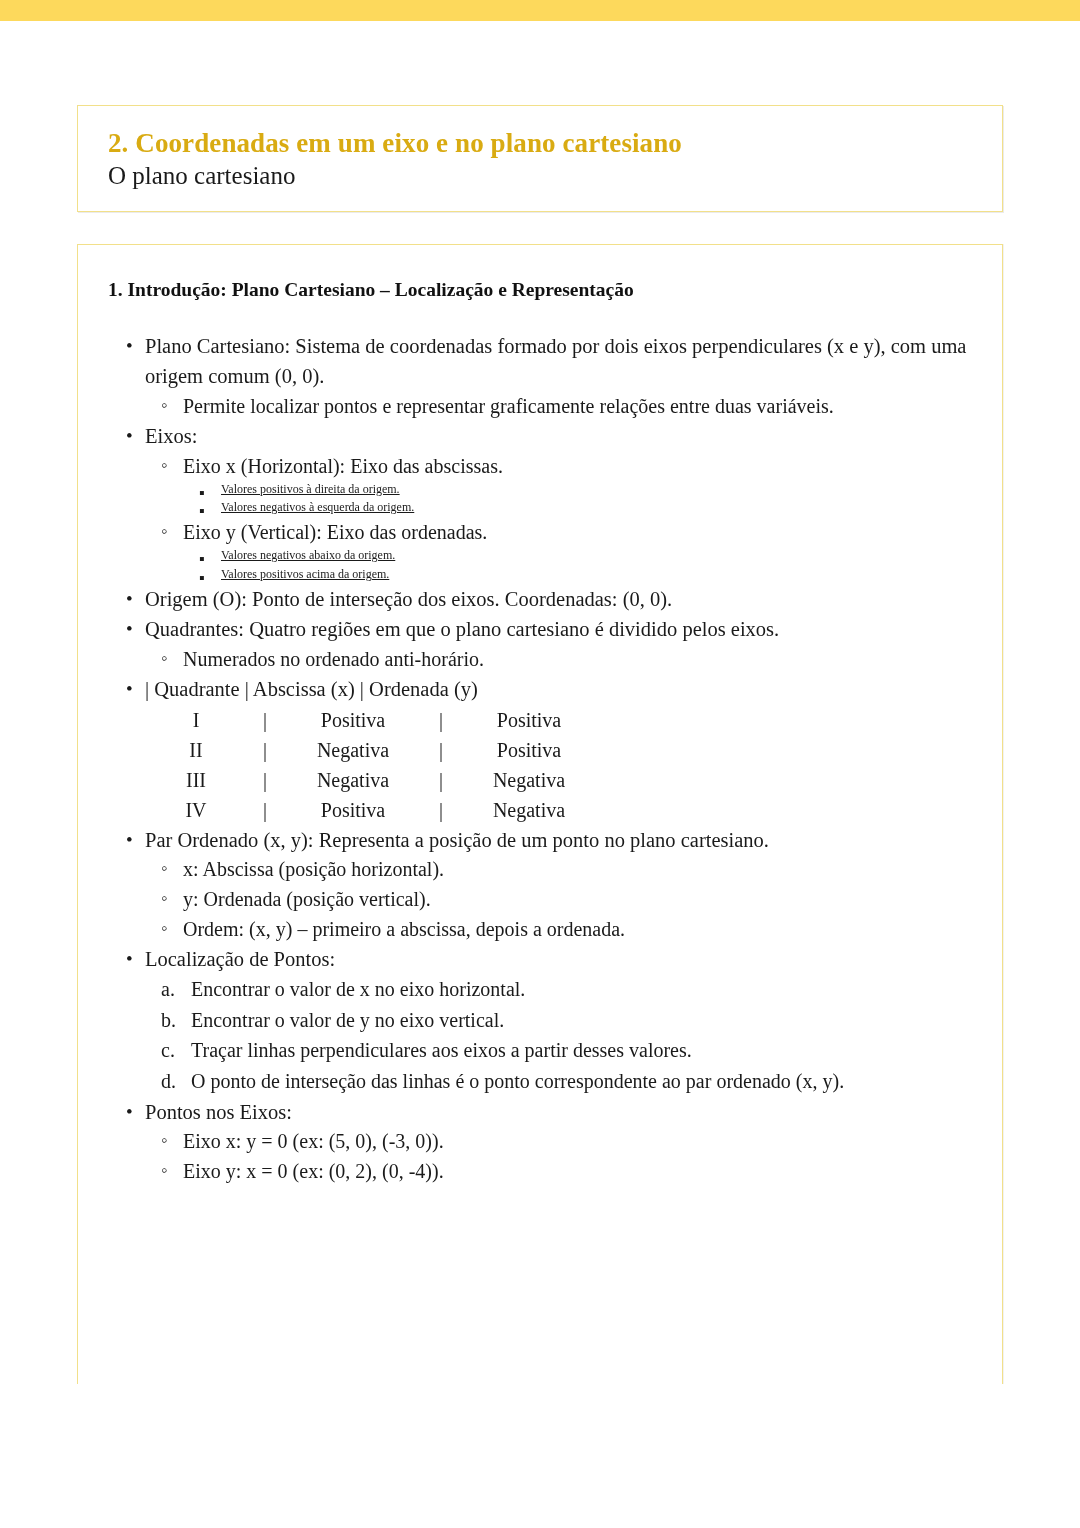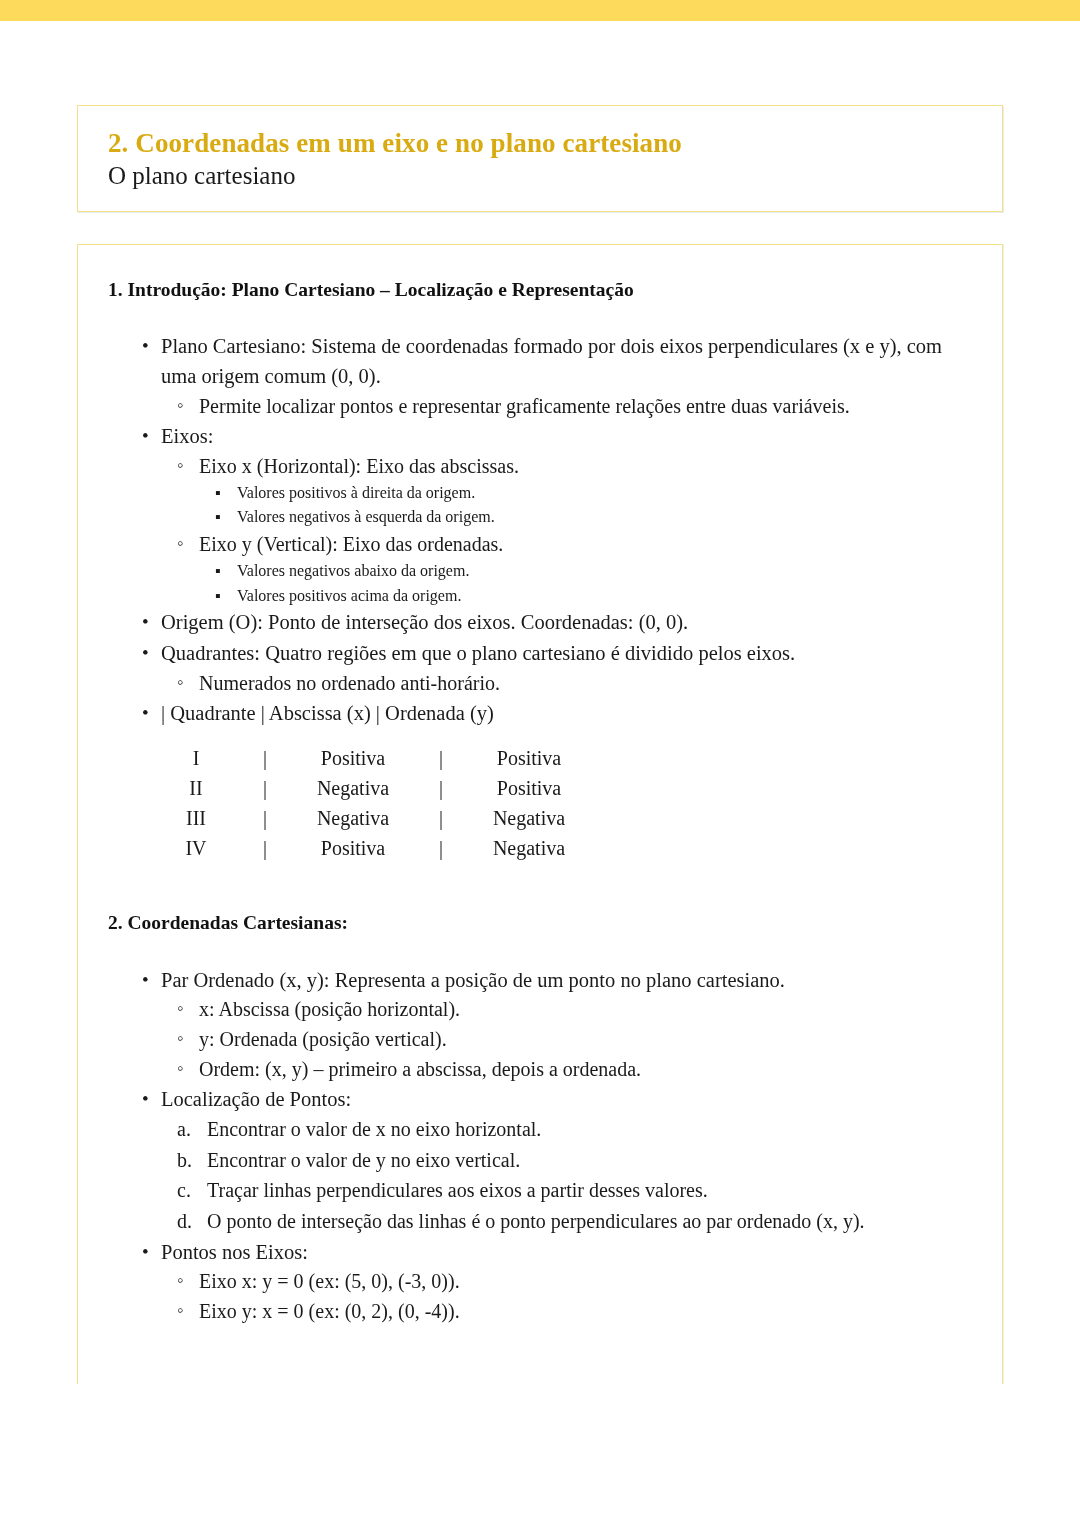--- a/index.html
+++ b/index.html
@@ -75,21 +75,21 @@
     color: #111;
   }
   h2.section-heading.second {
     margin-top: 46px;
     margin-bottom: 30px;
   }
 
   
   ul.lvl1 {
     list-style: none;
-    margin: 16px;
+    margin: 0;
     padding: 0;
   }
   ul.lvl1 > li.bullet1 {
     position: relative;
     padding-left: 37px;
     font-size: 20.5px;
     line-height: 1.45;
     margin-bottom: 1px;
   }
   ul.lvl1 > li.bullet1 > .b1text::before {
@@ -123,23 +123,24 @@
   .b2text { display: block; }
 
   ul.lvl3 {
     list-style: none;
     margin: 0;
     padding: 0;
   }
   ul.lvl3 > li {
     position: relative;
     padding-left: 38px;
-    font-size: 16px;
+    font-size: 12px;
     line-height: 1.48;
     margin-bottom: 1px;
+    text-decoration: underline;
   }
   ul.lvl3 > li > .b3text::before {
     content: "\25AA";
     position: absolute;
     left: 16px;
     font-size: 16px;
     line-height: 1.55;
   }
   .b3text { display: block; }
 
@@ -282,21 +283,20 @@
         <tr>
           <td class="c-roman">IV</td>
           <td class="c-pipe">|</td>
           <td class="c-x">Positiva</td>
           <td class="c-pipe">|</td>
           <td class="c-y">Negativa</td>
         </tr>
       </tbody>
     </table>
 
-    <h2 class="section-heading second">2. Coordenadas Cartesianas:</h2>
 
     <ul class="lvl1">
 
       <li class="bullet1">
         <span class="b1text">Par Ordenado (x, y): Representa a posição de um ponto no plano cartesiano.</span>
         <ul class="lvl2">
           <li>
             <span class="b2text">x: Abscissa (posição horizontal).</span>
           </li>
           <li>
@@ -318,21 +318,21 @@
           <li>
             <span class="marker">b.</span>
             <span>Encontrar o valor de y no eixo vertical.</span>
           </li>
           <li>
             <span class="marker">c.</span>
             <span>Traçar linhas perpendiculares aos eixos a partir desses valores.</span>
           </li>
           <li>
             <span class="marker">d.</span>
-            <span>O ponto de interseção das linhas é o ponto perpendiculares ao par ordenado (x, y).</span>
+            <span>O ponto de interseção das linhas é o ponto correspondente ao par ordenado (x, y).</span>
           </li>
         </ol>
       </li>
 
       <li class="bullet1">
         <span class="b1text">Pontos nos Eixos:</span>
         <ul class="lvl2">
           <li>
             <span class="b2text">Eixo x: y = 0 (ex: (5, 0), (-3, 0)).</span>
           </li>

